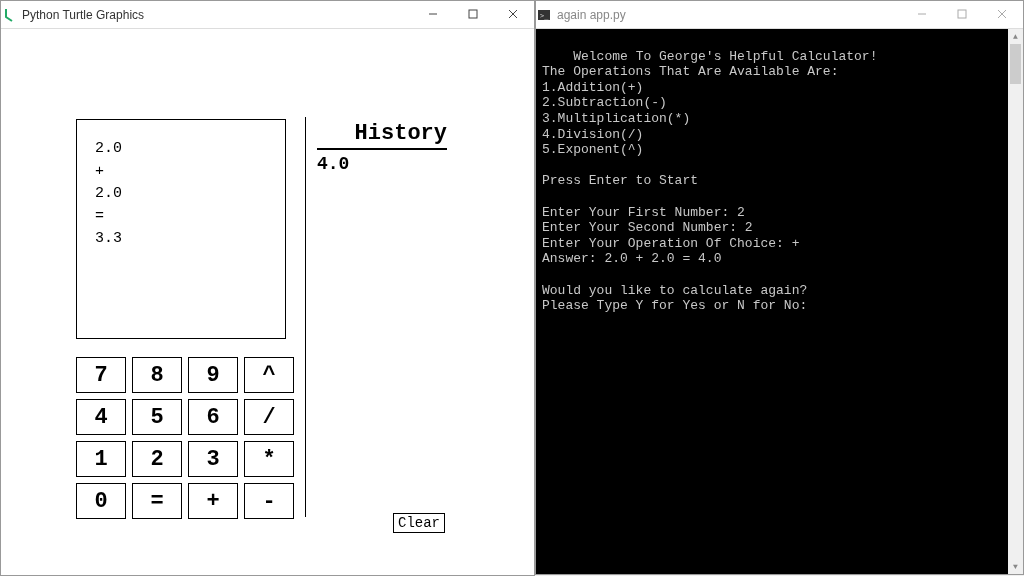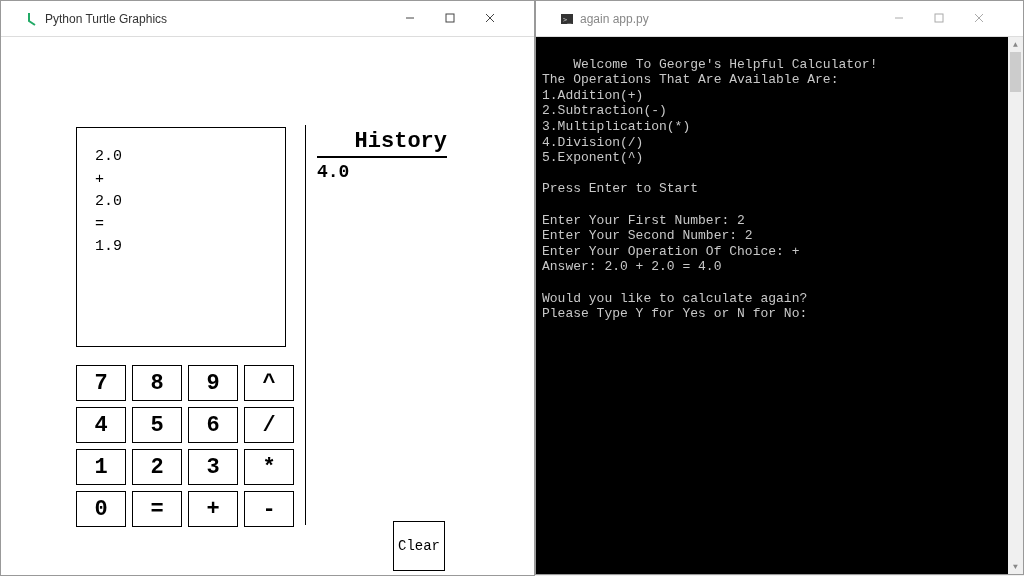--- a/index.html
+++ b/index.html
@@ -12,26 +12,26 @@
     position: relative;
   }
   .window {
     position: absolute;
     background: #fff;
     border: 1px solid #999;
     display: flex;
     flex-direction: column;
   }
   .titlebar {
-    height: 36px;
+    height: 28px;
     background: #fff;
     border-bottom: 1px solid #ddd;
     display: flex;
     align-items: center;
-    padding: 0 24px;
+    padding: 0 1px;
     font-size: 12px;
     color: #333;
     position: relative;
   }
   .titlebar.inactive { color: #888; }
   .titlebar .icon { width: 14px; height: 14px; margin-right: 6px; display:inline-flex; align-items:center; justify-content:center; }
   .titlebar .title { flex: 0 0 auto; }
   .titlebar .spacer { flex: 1 1 auto; }
   .winbtn {
     width: 40px; height: 28px;
@@ -100,21 +100,21 @@
     font-size: 18px; font-weight: bold;
     padding-top: 4px;
   }
   .clear-btn {
     position: absolute;
     left: 392px; top: 484px;
     border: 1px solid #000;
     background: #fff;
     font-family: "Courier New", monospace;
     font-size: 14px;
-    padding: 16px 4px;
+    padding: 1px 4px;
     cursor: pointer;
   }
 
   
   .console-window { left: 535px; top: 0; width: 489px; height: 575px; }
   .console-body {
     flex: 1 1 auto;
     background: #000;
     color: #c8c8c8;
     font-family: Consolas, "Courier New", monospace;
@@ -162,21 +162,21 @@
           <line x1="9" y1="1" x2="1" y2="9" stroke-width="1"></line>
         </svg>
       </span>
   </div>
   <div class="canvas">
     <div class="calc-body">
       <div class="calc-display">2.0
 +
 2.0
 =
-1.9</div>
+3.3</div>
       <div class="keypad">
         <div class="key">7</div>
         <div class="key">8</div>
         <div class="key">9</div>
         <div class="key">^</div>
         <div class="key">4</div>
         <div class="key">5</div>
         <div class="key">6</div>
         <div class="key">/</div>
         <div class="key">1</div>

